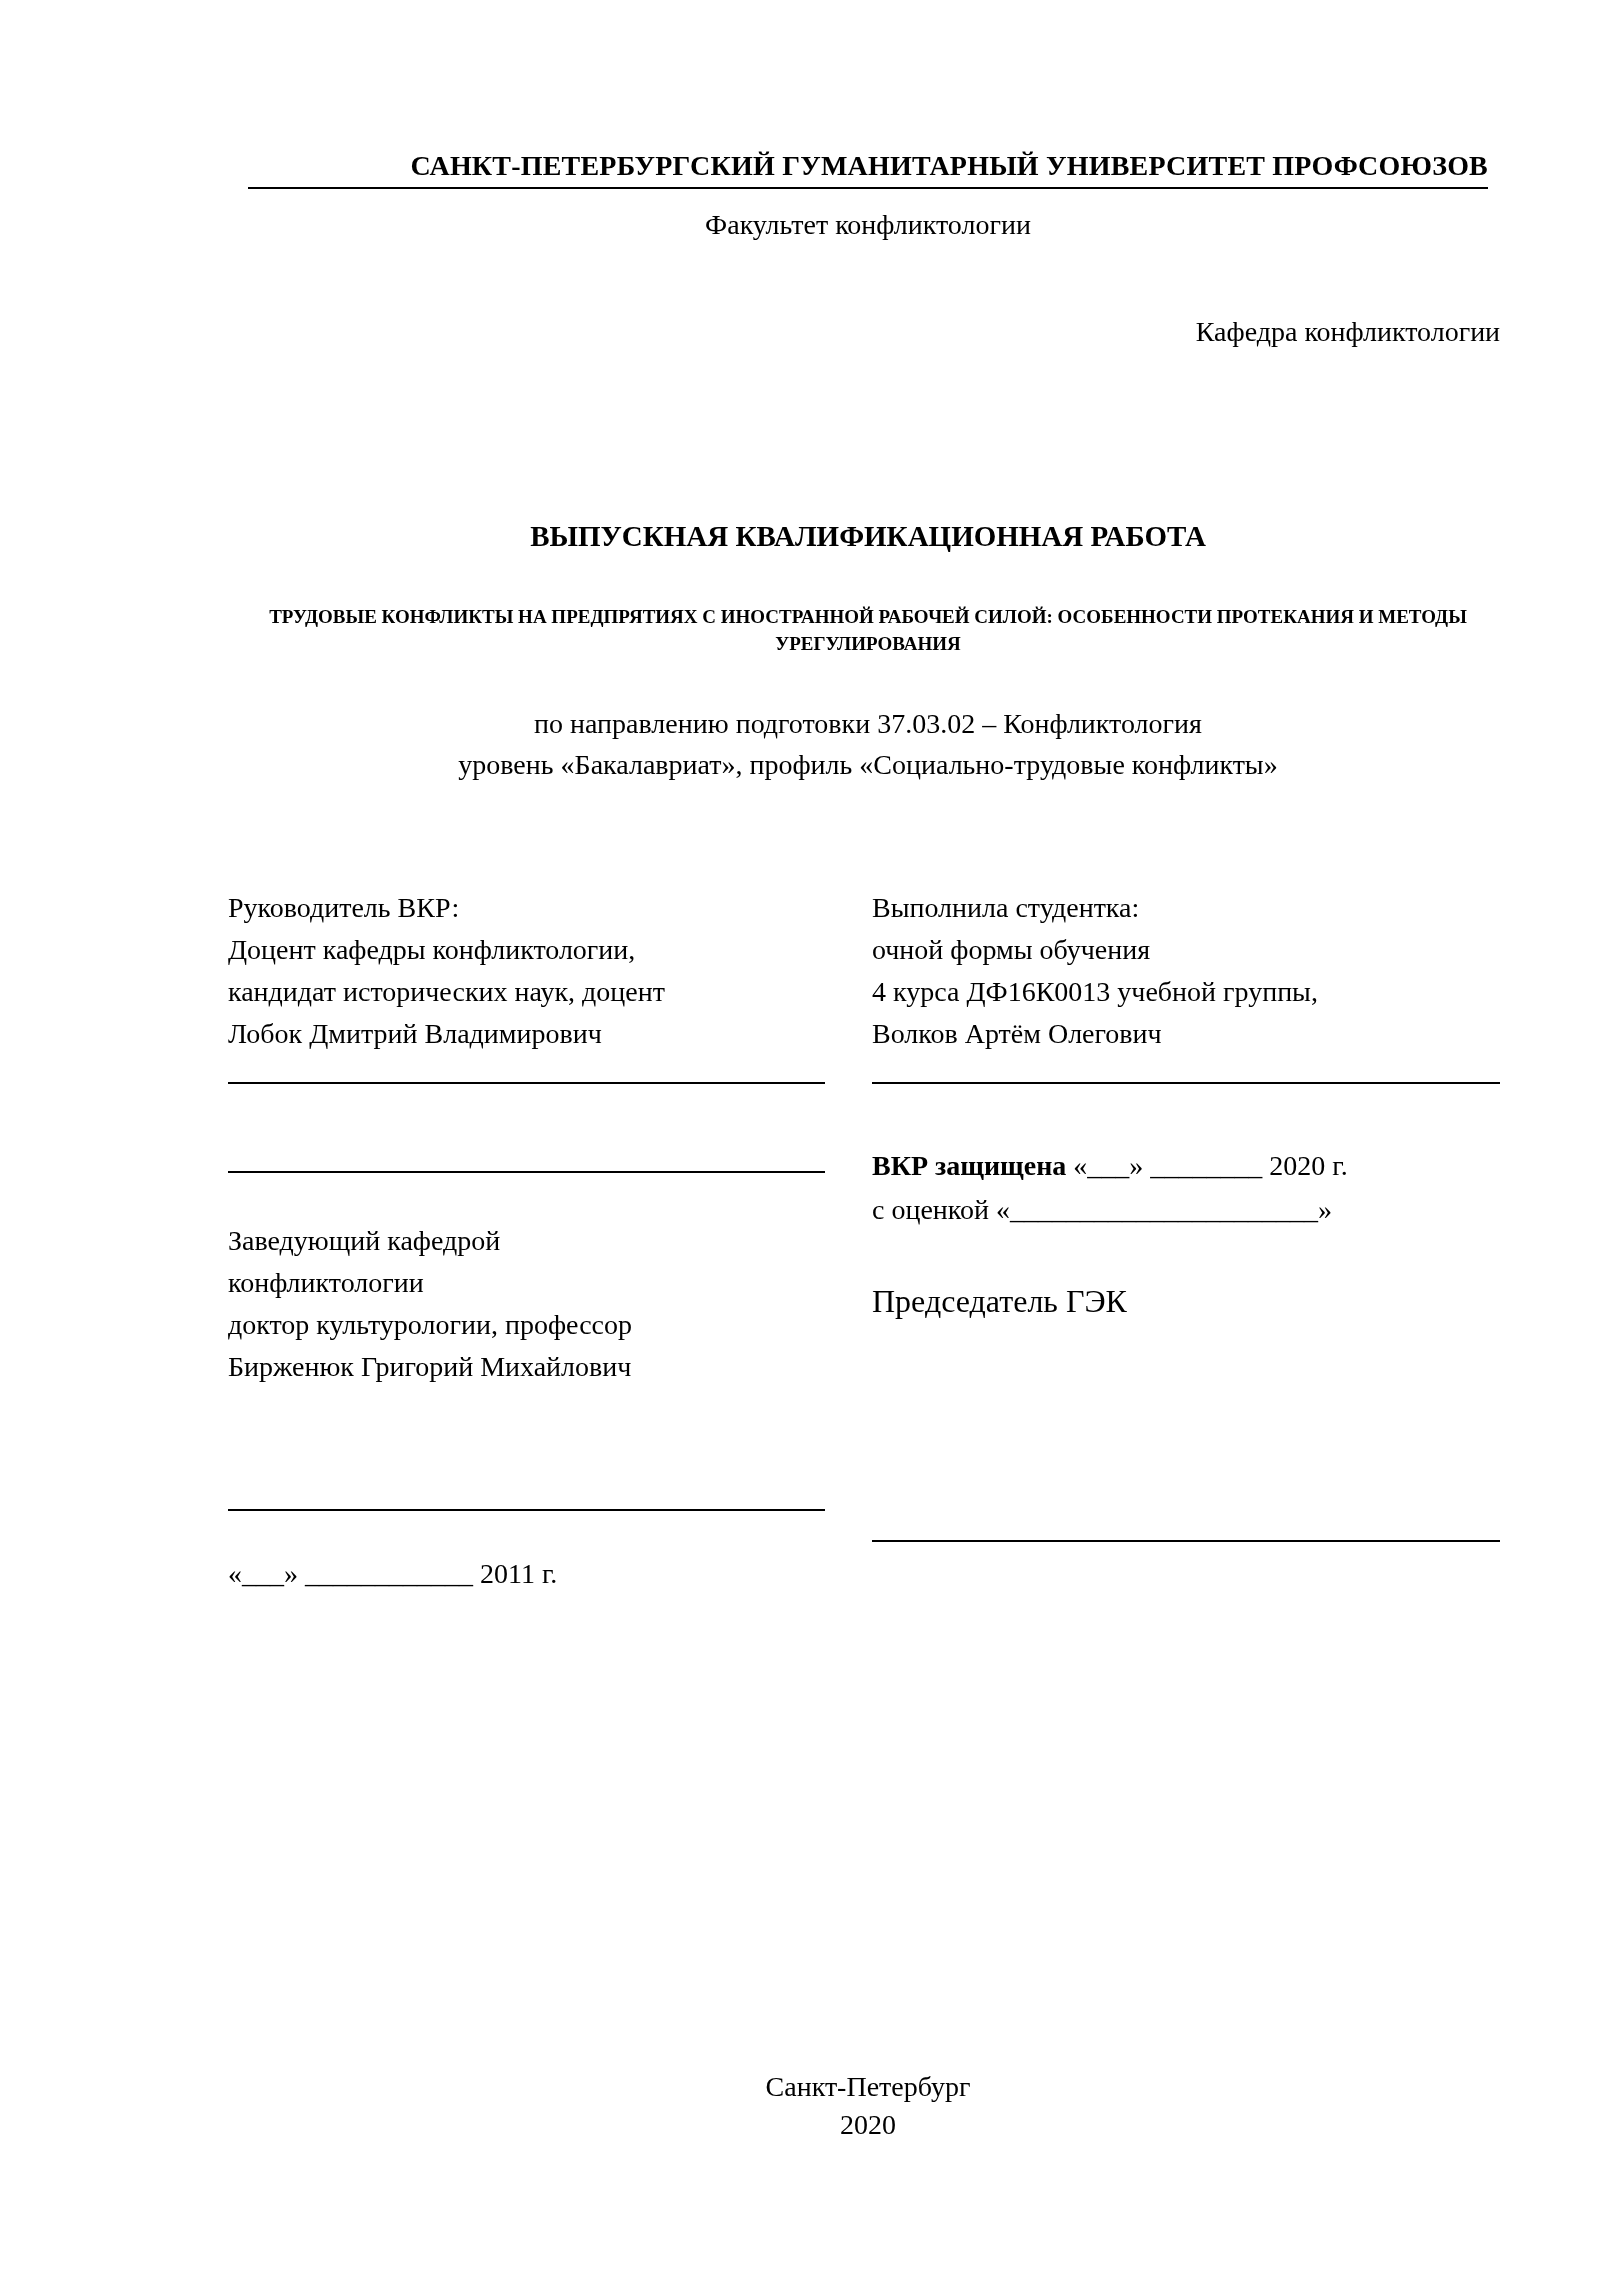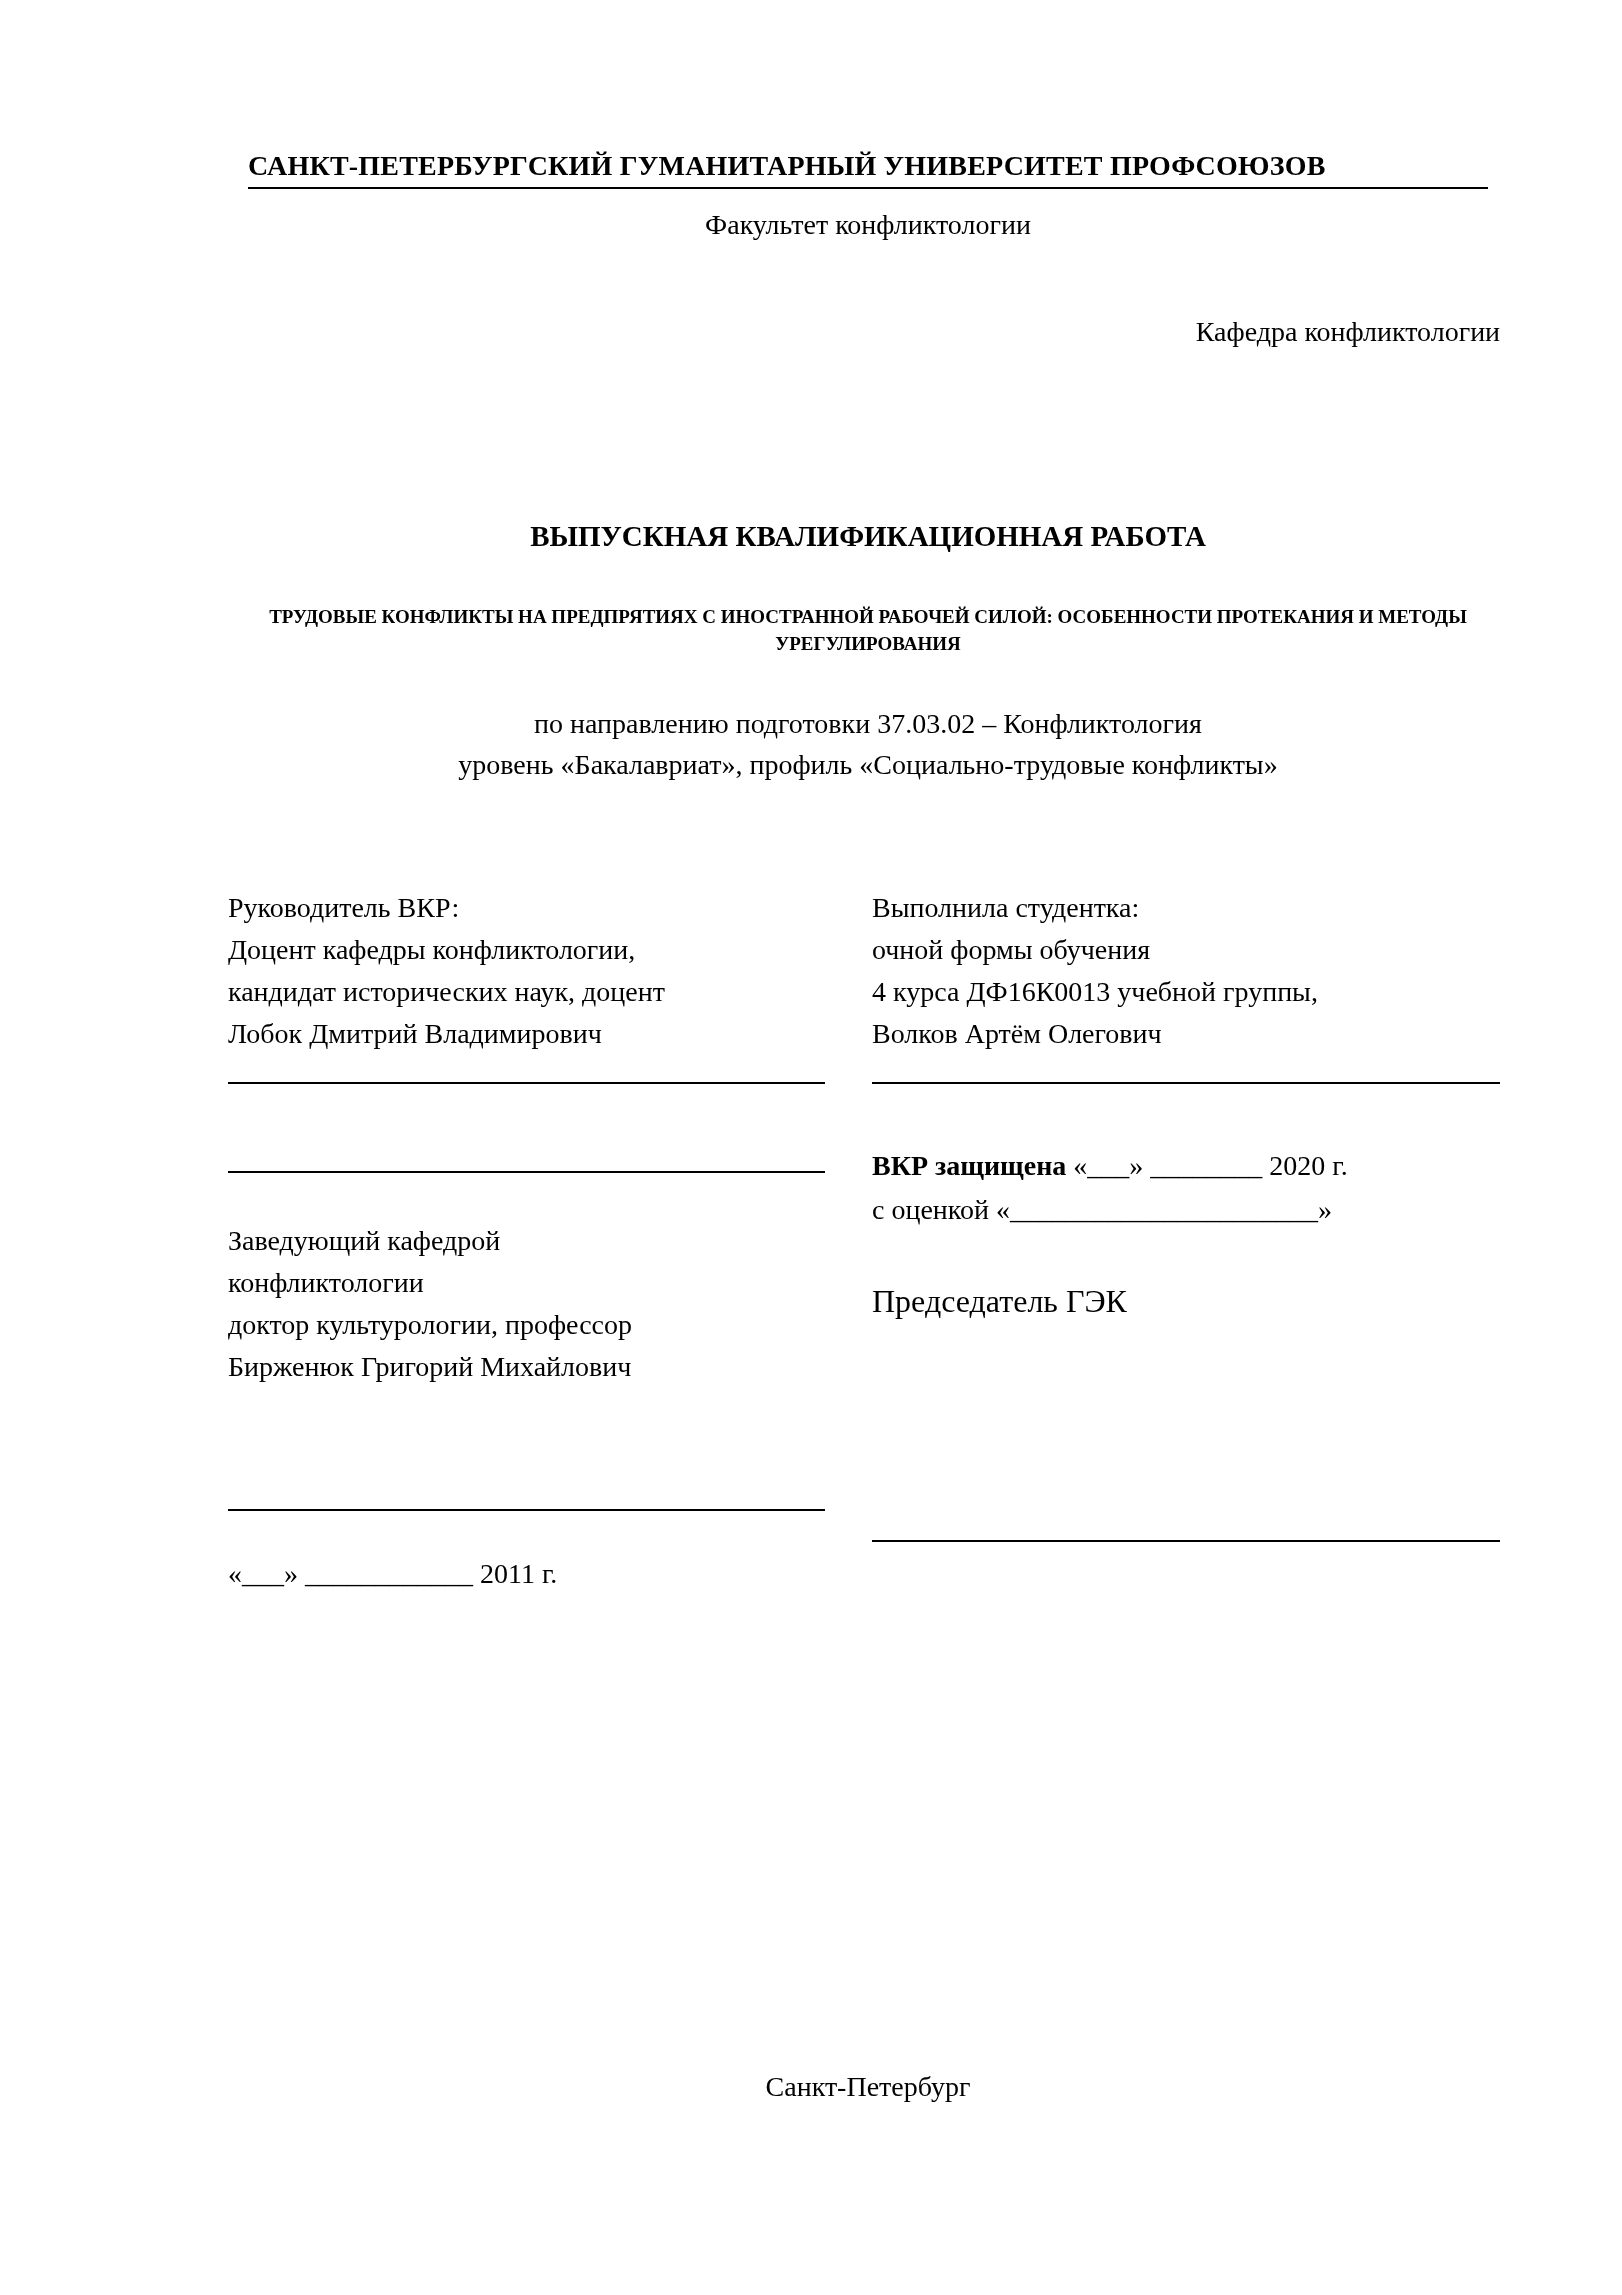--- a/index.html
+++ b/index.html
@@ -23,21 +23,21 @@
   }
   .content {
     position: absolute;
     left: 228px;
     top: 149px;
     width: 1280px;
   }
 
   
   .university {
-    text-align: left;
+    text-align: right;
     font-weight: bold;
     font-size: 28px;
     letter-spacing: 0.2px;
     line-height: 1.2;
     padding-bottom: 4.7px;
     border-bottom: 2.4px solid #000;
     width: 1240px;
     margin: 0 auto;
   }
   .faculty {
@@ -213,17 +213,18 @@
         <div class="chair">Председатель ГЭК</div>
 
         <div style="height:188px"></div>
         <div class="rule rule-r"></div>
       </div>
 
     </div>
 
     <div class="footer">
       <div>Санкт-Петербург</div>
+      <div>2020</div>
     </div>
 
   </div>
 </div>
 
 
 </body></html>

